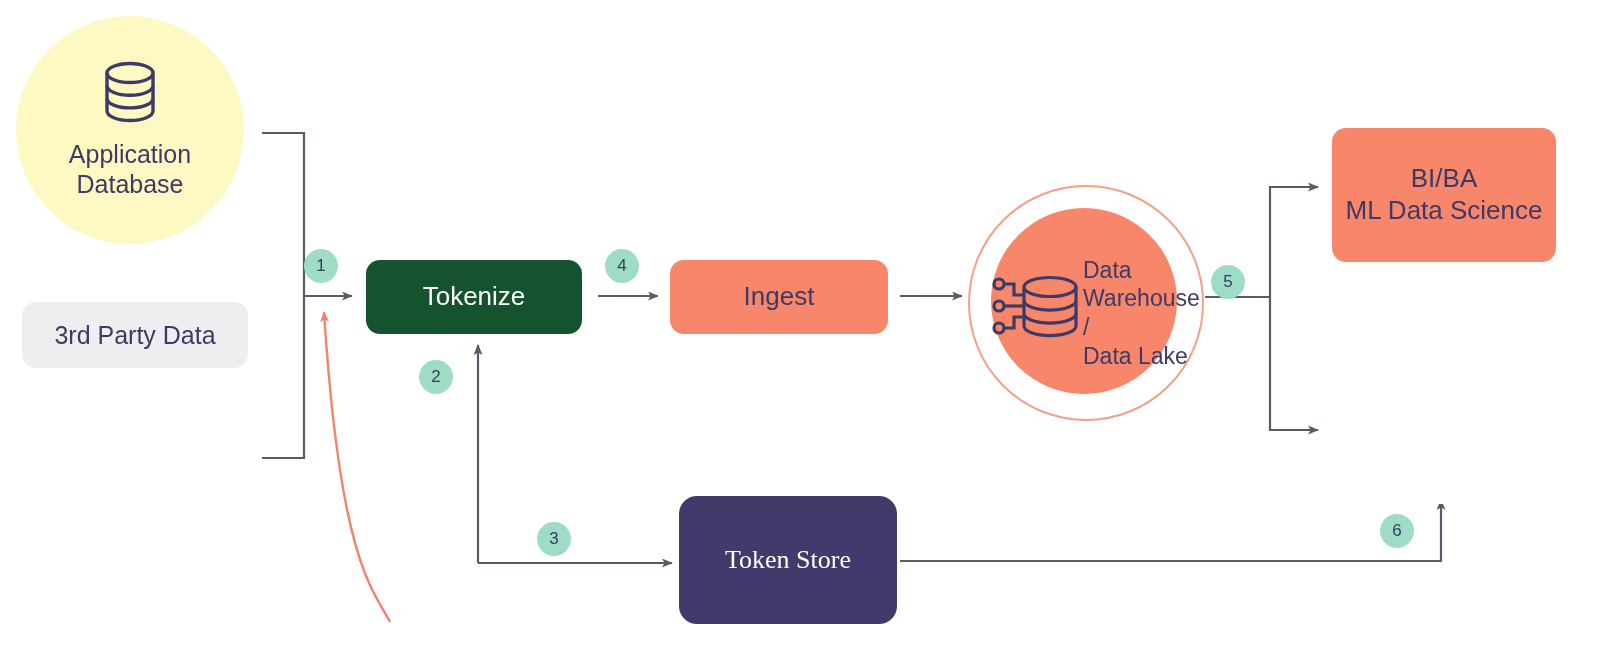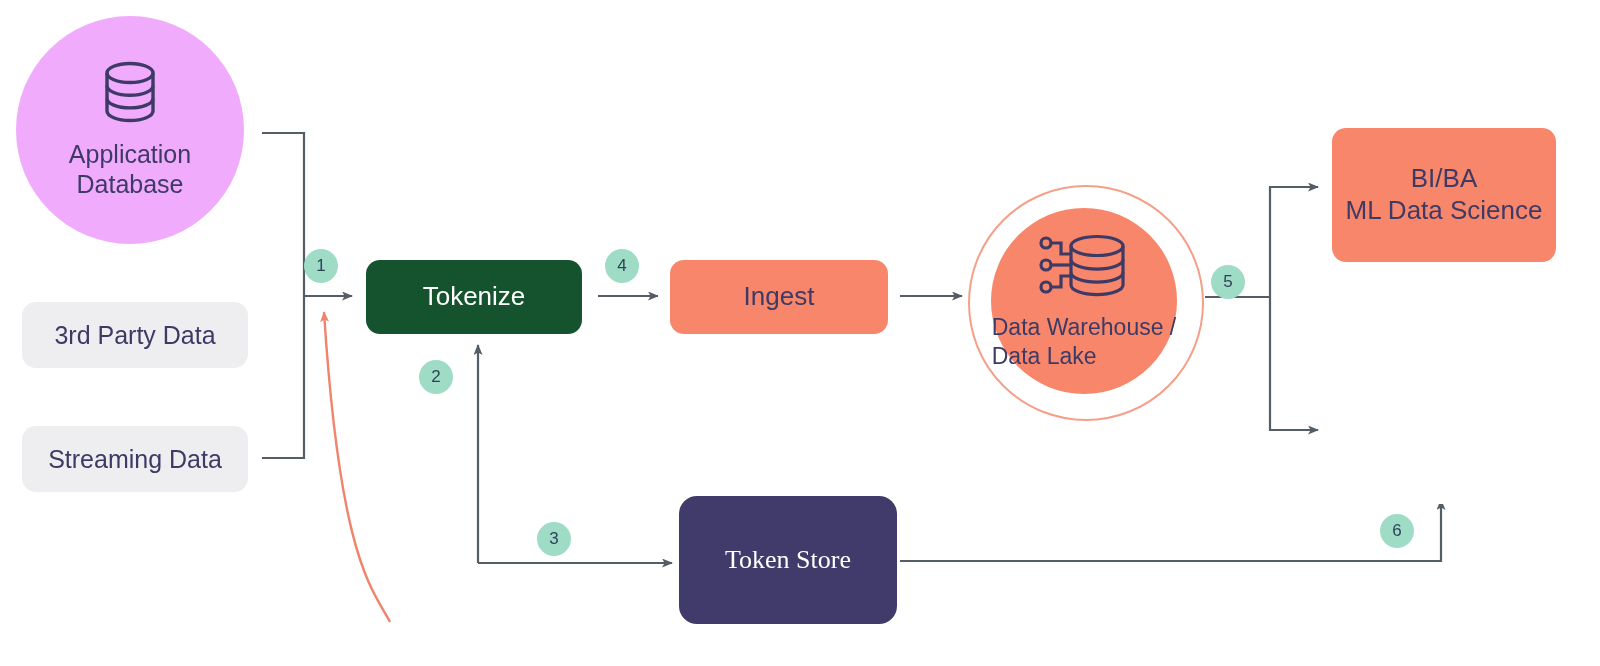--- a/index.html
+++ b/index.html
@@ -31,21 +31,21 @@
   .src{
     background:#eeeef0;
     border-radius:14px;
     color:#3d3a66;
     font-size:25px;
   }
   .src-halo{border-radius:24px;}
 
   
   .dbcircle{
-    background:#f0abfc;
+    background:#fef9c3;
     border-radius:50%;
     flex-direction:column;
     color:#3d3a66;
     font-size:25px;
   }
   .dbcircle-halo{border-radius:50%;}
 
   
   .teal{
     background:#14532d;
@@ -73,21 +73,21 @@
   .wh-ring{
     position:absolute;
     border-radius:50%;
     border:2px solid #f59f89;
     background:#ffffff;
   }
   .wh-core{
     position:absolute;
     border-radius:50%;
     background:#f8866a;
-    display:flex;flex-direction:column;
+    display:flex;
     align-items:center;justify-content:flex-start;
     color:#3d3a66;
     font-size:23px;
     line-height:1.25;
   }
 
   
   .badge{
     position:absolute;
     width:34px;height:34px;border-radius:50%;
@@ -169,23 +169,20 @@
     <span class="l2">Application
 Database</span>
   </div>
 
   <div class="halo src-halo" style="left:10px;top:292px;width:250px;height:86px;"></div>
   <div class="node src" style="left:22px;top:302px;width:226px;height:66px;">
     <span>3rd Party Data</span>
   </div>
 
   <div class="halo src-halo" style="left:10px;top:416px;width:250px;height:86px;"></div>
-  <div class="node src" style="left:22px;top:426px;width:226px;height:66px;">
-    <span>Streaming Data</span>
-  </div>
 
   <div class="halo" style="left:354px;top:250px;width:240px;height:94px;border-radius:22px;"></div>
   <div class="node teal" style="left:366px;top:260px;width:216px;height:74px;">
     <span>Tokenize</span>
   </div>
 
   <div class="halo" style="left:658px;top:250px;width:242px;height:94px;border-radius:22px;"></div>
   <div class="node coral" style="left:670px;top:260px;width:218px;height:74px;">
     <span>Ingest</span>
   </div>

